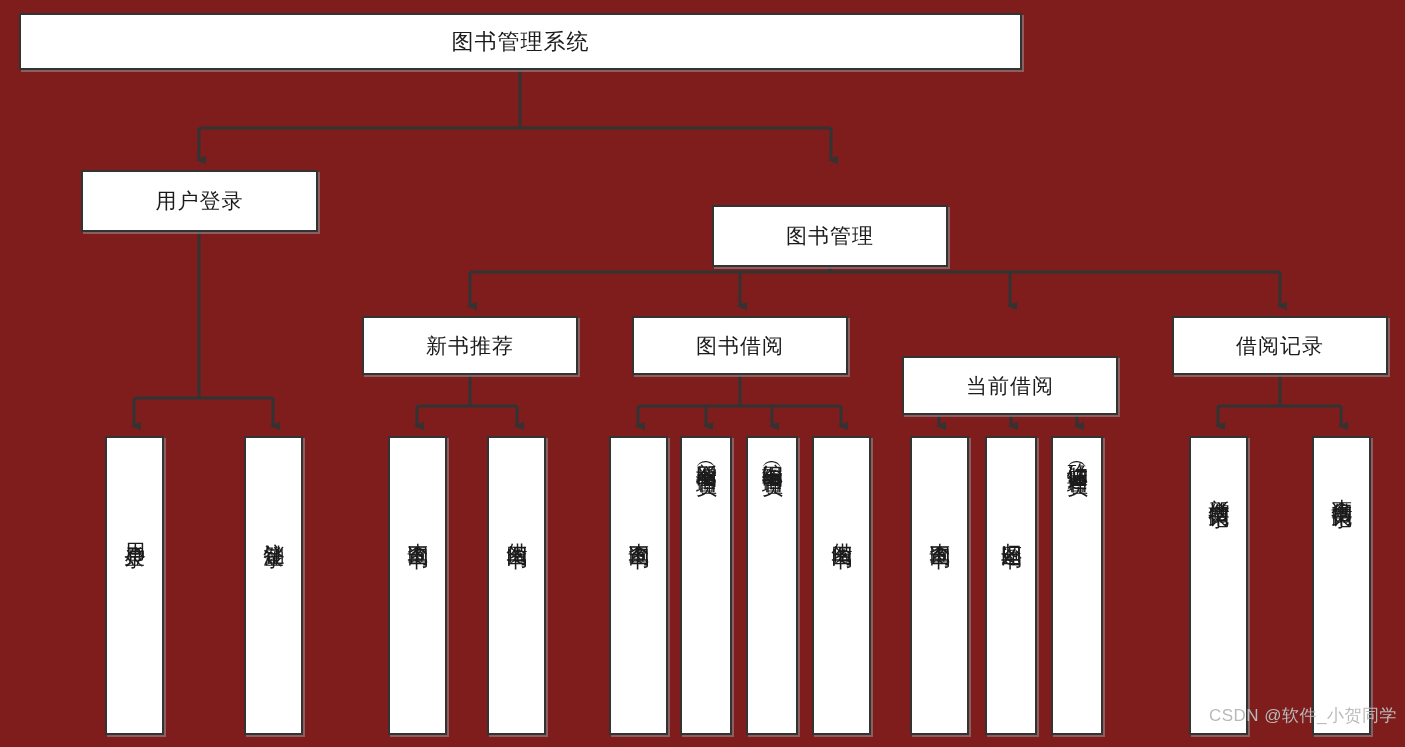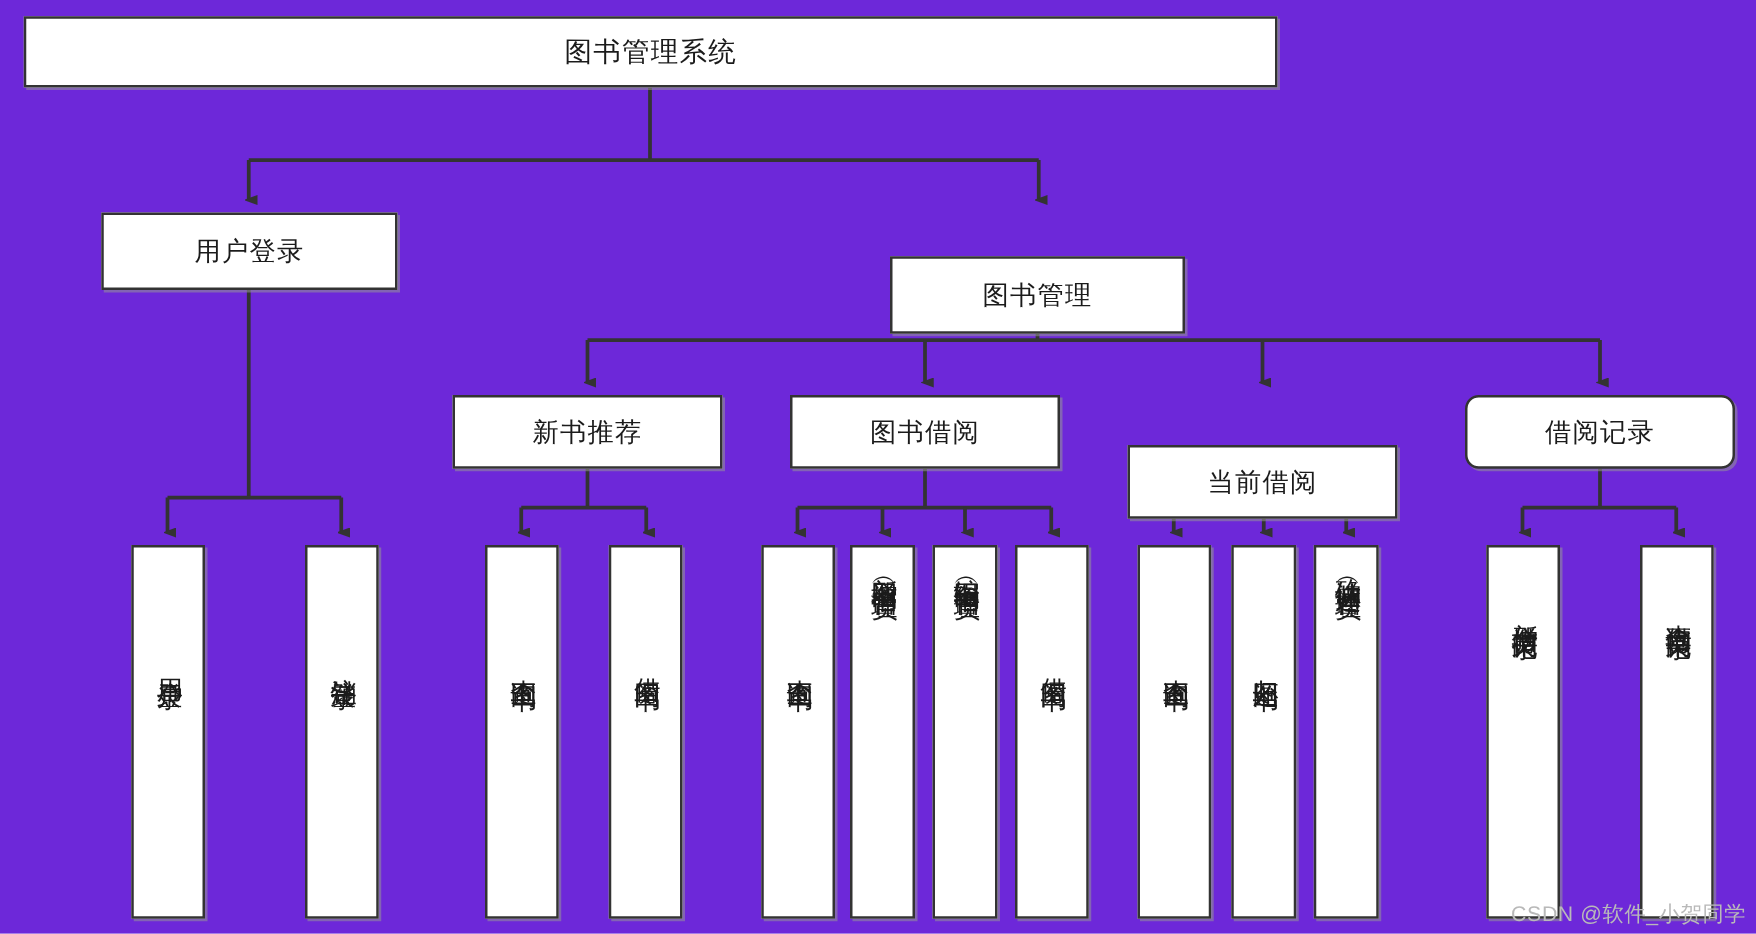--- a/index.html
+++ b/index.html
@@ -7,21 +7,21 @@
     padding: 0;
     background: #ffffff;
   }
   body {
     font-family: "Liberation Sans", "DejaVu Sans", sans-serif;
   }
   #canvas {
     position: relative;
     width: 1405px;
     height: 747px;
-    background: #6d28d9;
+    background: #7f1d1d;
     overflow: hidden;
   }
   svg.wires {
     position: absolute;
     left: 0;
     top: 0;
     width: 1405px;
     height: 747px;
     pointer-events: none;
   }
@@ -54,21 +54,21 @@
     text-orientation: upright;
     font-size: 21px;
     line-height: 1.28;
     letter-spacing: 2px;
     white-space: nowrap;
     color: #1b1b1b;
   }
   .watermark {
     position: absolute;
     right: 8px;
-    bottom: 4px;
+    bottom: 20px;
     font-size: 17px;
     color: #b9b9b9;
     letter-spacing: 0.5px;
     white-space: nowrap;
     z-index: 5;
   }
 </style>
 </head>
 <body>
 
@@ -141,21 +141,21 @@
 
   <div class="node" style="left:632px; top:316px; width:216px; height:59px;">
     <span class="node-h">图书借阅</span>
   </div>
   <div class="node" style="left:362px; top:316px; width:216px; height:59px;">
     <span class="node-h">新书推荐</span>
   </div>
   <div class="node" style="left:902px; top:316px; width:216px; height:59px;margin-top:40px;">
     <span class="node-h">当前借阅</span>
   </div>
-  <div class="node" style="left:1172px; top:316px; width:216px; height:59px;border-radius:11px;">
+  <div class="node" style="left:1172px; top:316px; width:216px; height:59px;">
     <span class="node-h">借阅记录</span>
   </div>
 
   <div class="node node-v" style="left:105px; top:436px; width:59px; height:299px; padding-top:88px;">
     <span class="vtext">用户登录</span>
   </div>
   <div class="node node-v" style="left:244px; top:436px; width:59px; height:299px; padding-top:88px;">
     <span class="vtext">注销登录</span>
   </div>
 

